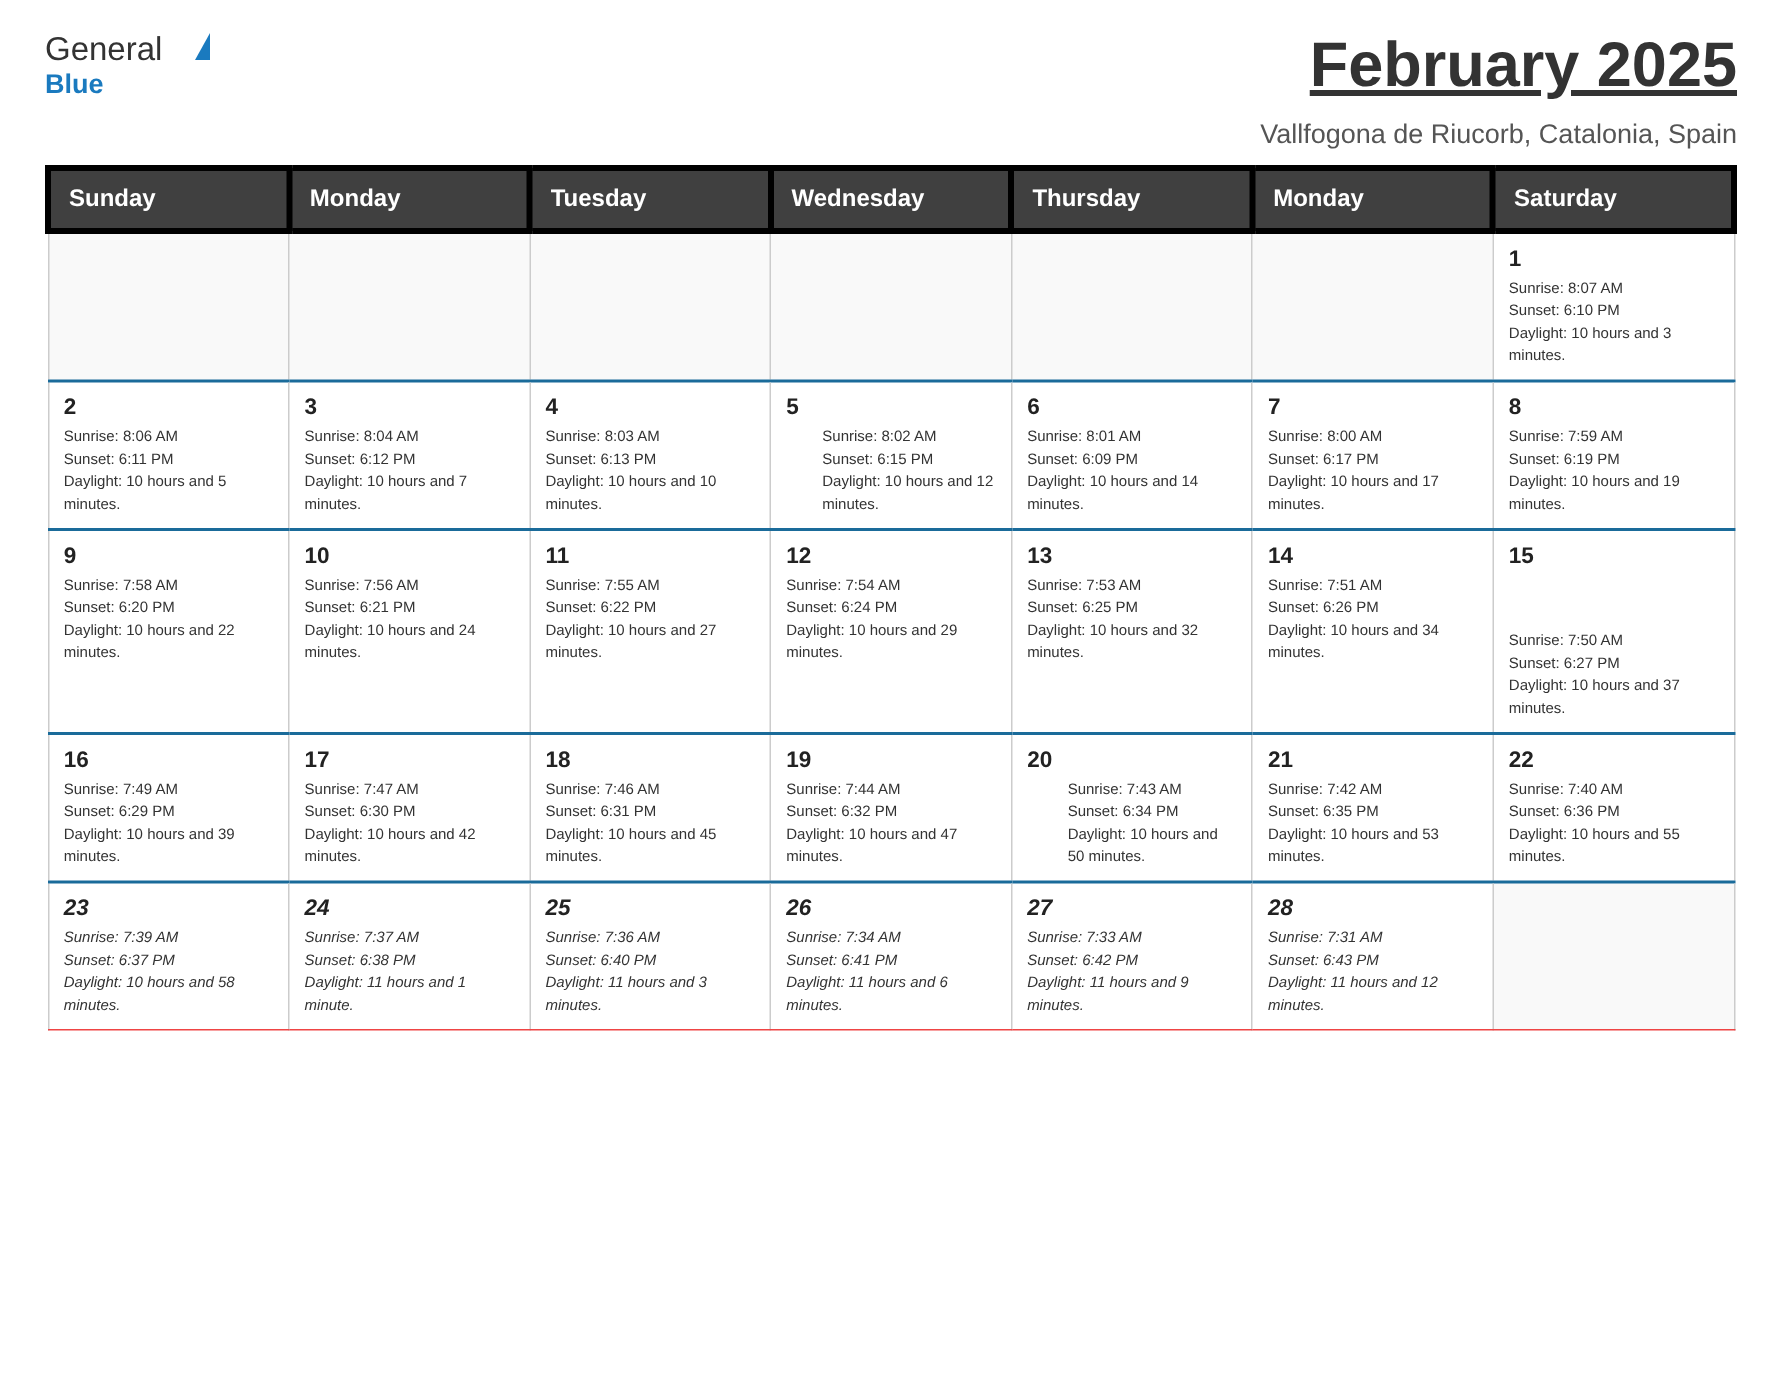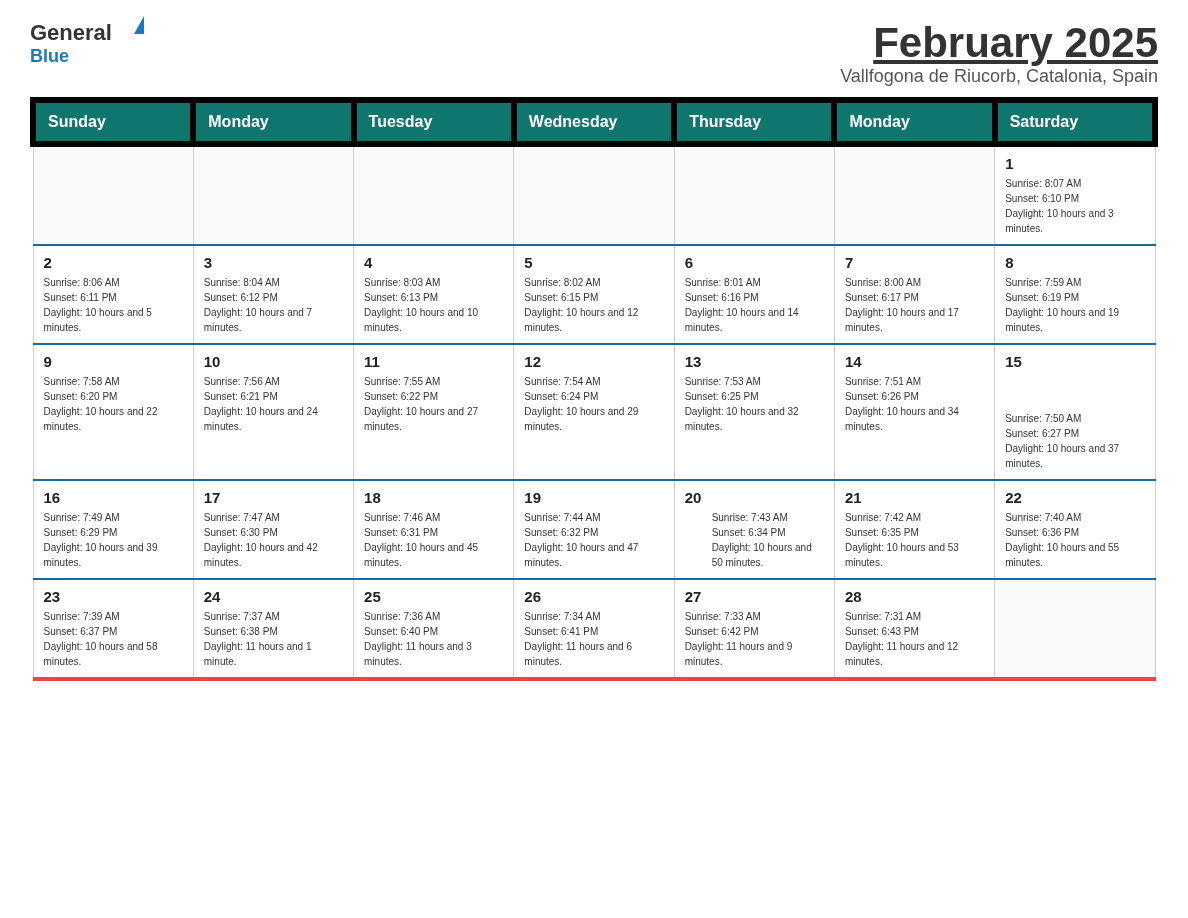--- a/index.html
+++ b/index.html
@@ -16,22 +16,23 @@
       align-items: flex-start;
       margin-bottom: 10px;
     }
     .logo {
       display: flex;
       flex-direction: column;
       align-items: flex-start;
     }
     .logo-text {
       display: flex;
+      align-items: center;
       font-size: 22px;
-      font-weight: bold;
+      font-weight: normal;
       color: #333;
       gap: 20px;
     }
     .logo-general { color: #333; }
     .logo-blue { color: #1a7abf; }
     .logo-triangle {
       width: 0;
       height: 0;
       border-left: 10px solid transparent;
       border-right: 0px solid transparent;
@@ -45,35 +46,35 @@
     .calendar-title {
       font-size: 42px;
       font-weight: bold;
       color: #333;
       line-height: 1.1;
       text-decoration: underline;
     }
     .calendar-subtitle {
       font-size: 18px;
       color: #555;
-      margin-top: 0;
+      margin-top: 13px;
     }
     .calendar {
       width: 100%;
       border-collapse: collapse;
       margin-top: 10px;
     }
     .calendar thead tr th {
-      background-color: #0f766e;
+      background-color: #404040;
       color: #fff;
       font-size: 16px;
       font-weight: bold;
       padding: 10px 12px;
       text-align: left;
-      border: 6px solid #000000;
+      border: 4px solid #000000;
     }
     .calendar tbody tr td {
       vertical-align: top;
       border: 1px solid #ccc;
       border-top: 2px solid #1a6b9a;
       padding: 8px 10px;
       width: 14.28%;
       min-height: 100px;
       font-size: 13px;
       color: #333;
@@ -87,21 +88,22 @@
       font-weight: bold;
       margin-bottom: 4px;
       color: #222;
     }
     .day-info {
       font-size: 10px;
       color: #333;
       line-height: 1.5;
     }
     .calendar tbody tr:last-child td {
-      border-bottom: 4px solid #ef4444;
+      border-bottom: 1px solid #ef4444;
+      font-style: italic;
     }
   </style>
 </head>
 <body>
 
 <div class="header">
   <div class="logo">
     <div class="logo-text">
       <span class="logo-general">General</span>
       <div class="logo-triangle"></div>
@@ -155,28 +157,28 @@
 Daylight: 10 hours and 7 minutes.</div>
         </td>
         <td>
           <div class="day-number">4</div>
           <div class="day-info" style="white-space: pre-line;">Sunrise: 8:03 AM
 Sunset: 6:13 PM
 Daylight: 10 hours and 10 minutes.</div>
         </td>
         <td>
           <div class="day-number">5</div>
-          <div class="day-info" style="white-space: pre-line;">Sunrise: 8:02 AM
+          <div class="day-info" style="white-space: pre-line; margin-left: 24px;">Sunrise: 8:02 AM
 Sunset: 6:15 PM
 Daylight: 10 hours and 12 minutes.</div>
         </td>
         <td>
           <div class="day-number">6</div>
           <div class="day-info" style="white-space: pre-line;">Sunrise: 8:01 AM
-Sunset: 6:16 PM
+Sunset: 6:09 PM
 Daylight: 10 hours and 14 minutes.</div>
         </td>
         <td>
           <div class="day-number">7</div>
           <div class="day-info" style="white-space: pre-line;">Sunrise: 8:00 AM
 Sunset: 6:17 PM
 Daylight: 10 hours and 17 minutes.</div>
         </td>
         <td>
           <div class="day-number">8</div>

